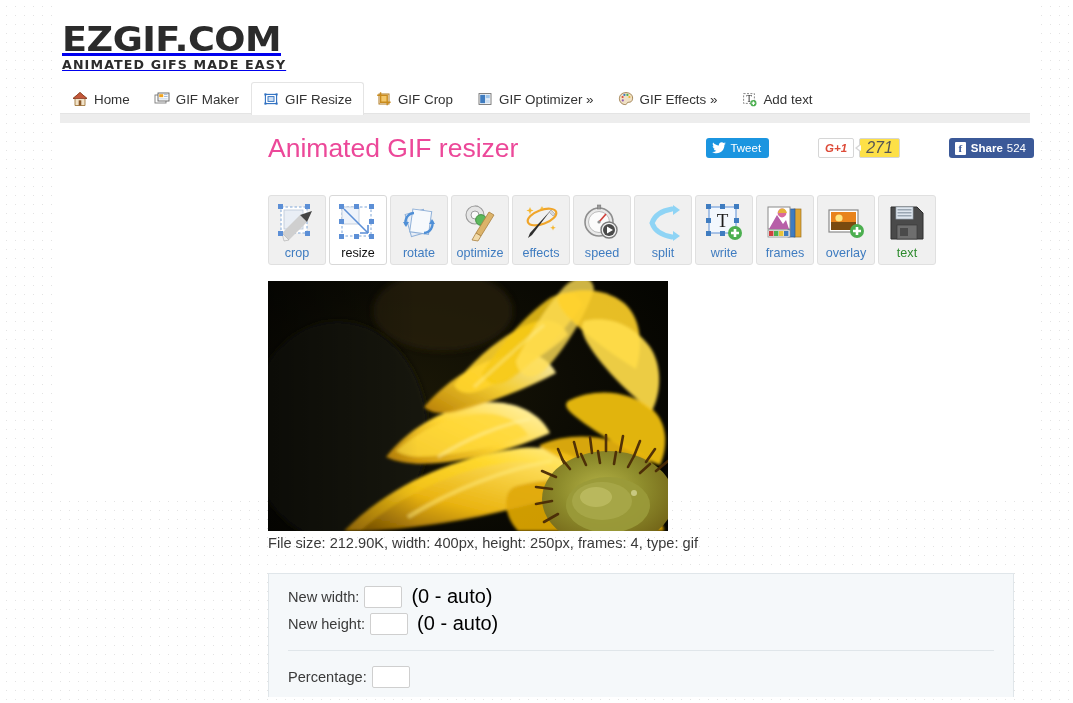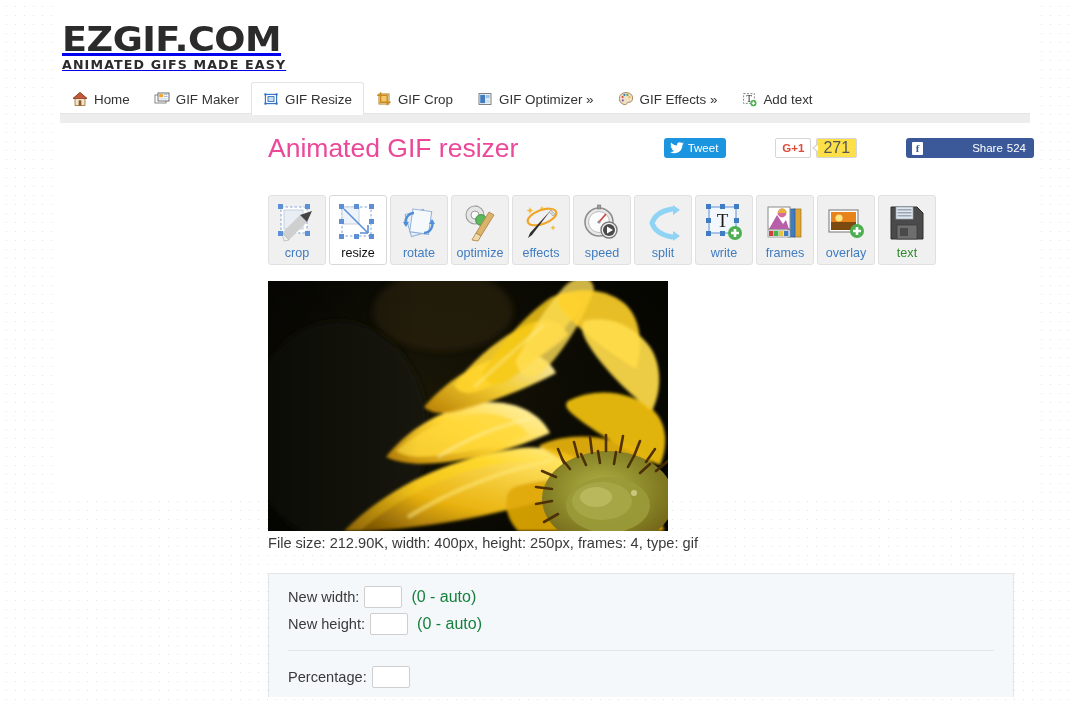--- a/index.html
+++ b/index.html
@@ -149,20 +149,21 @@
     color: #ffffff;
     font-size: 11.5px;
     cursor: pointer;
   }
   #tweet-button .tw-glyph { margin-right: 4px; display:block; }
   #gplus-wrap {
     display: inline-flex; align-items: stretch;
     margin-left: 33px;
     height: 20px;
     cursor: pointer;
+    font-style: italic;
   }
   #gplus-button {
     display: inline-flex; align-items: center; justify-content:center;
     padding: 0 6px;
     background: #ffffff;
     border: 1px solid #d6d6d6;
     border-radius: 2px;
     font-size: 11.5px;
     font-weight: bold;
     color: #dd4b39;
@@ -214,21 +215,21 @@
     display:inline-flex; align-items:center; justify-content:center;
     width: 11px; height: 13px;
     margin-right: 5px;
     background: #ffffff;
     color: #3b5998;
     font-weight: bold;
     font-size: 11px;
     border-radius: 1px;
     font-family: "Liberation Serif", serif;
   }
-  .fb-share-label { font-weight: normal; margin-left: 44px; }
+  .fb-share-label { font-weight: bold; }
   .fb-share-count { font-weight: normal; margin-left: 4px; }
 
   
   #tool-strip {
     position: absolute;
     left: 216px; top: 63px;
     display: flex;
     gap: 3px;
   }
   .tool-item {
@@ -300,22 +301,22 @@
     width: 38px; height: 22px;
     border: 1px solid #cfcfcf;
     background: #ffffff;
     border-radius: 2px;
     font-size: 13px;
     font-family: "Liberation Sans", sans-serif;
     padding: 0 3px;
     color: #222;
   }
   .form-hint {
-    font-size: 16px;
-    color: #15803d;
+    font-size: 20px;
+    color: #000000;
     margin-left: 9px;
   }
   #form-divider {
     height: 1px;
     background: #e0e6ea;
     margin: 13px 19px 0 19px;
   }
   #row-percentage { margin-top: 12px; }
 </style>
 </head>

